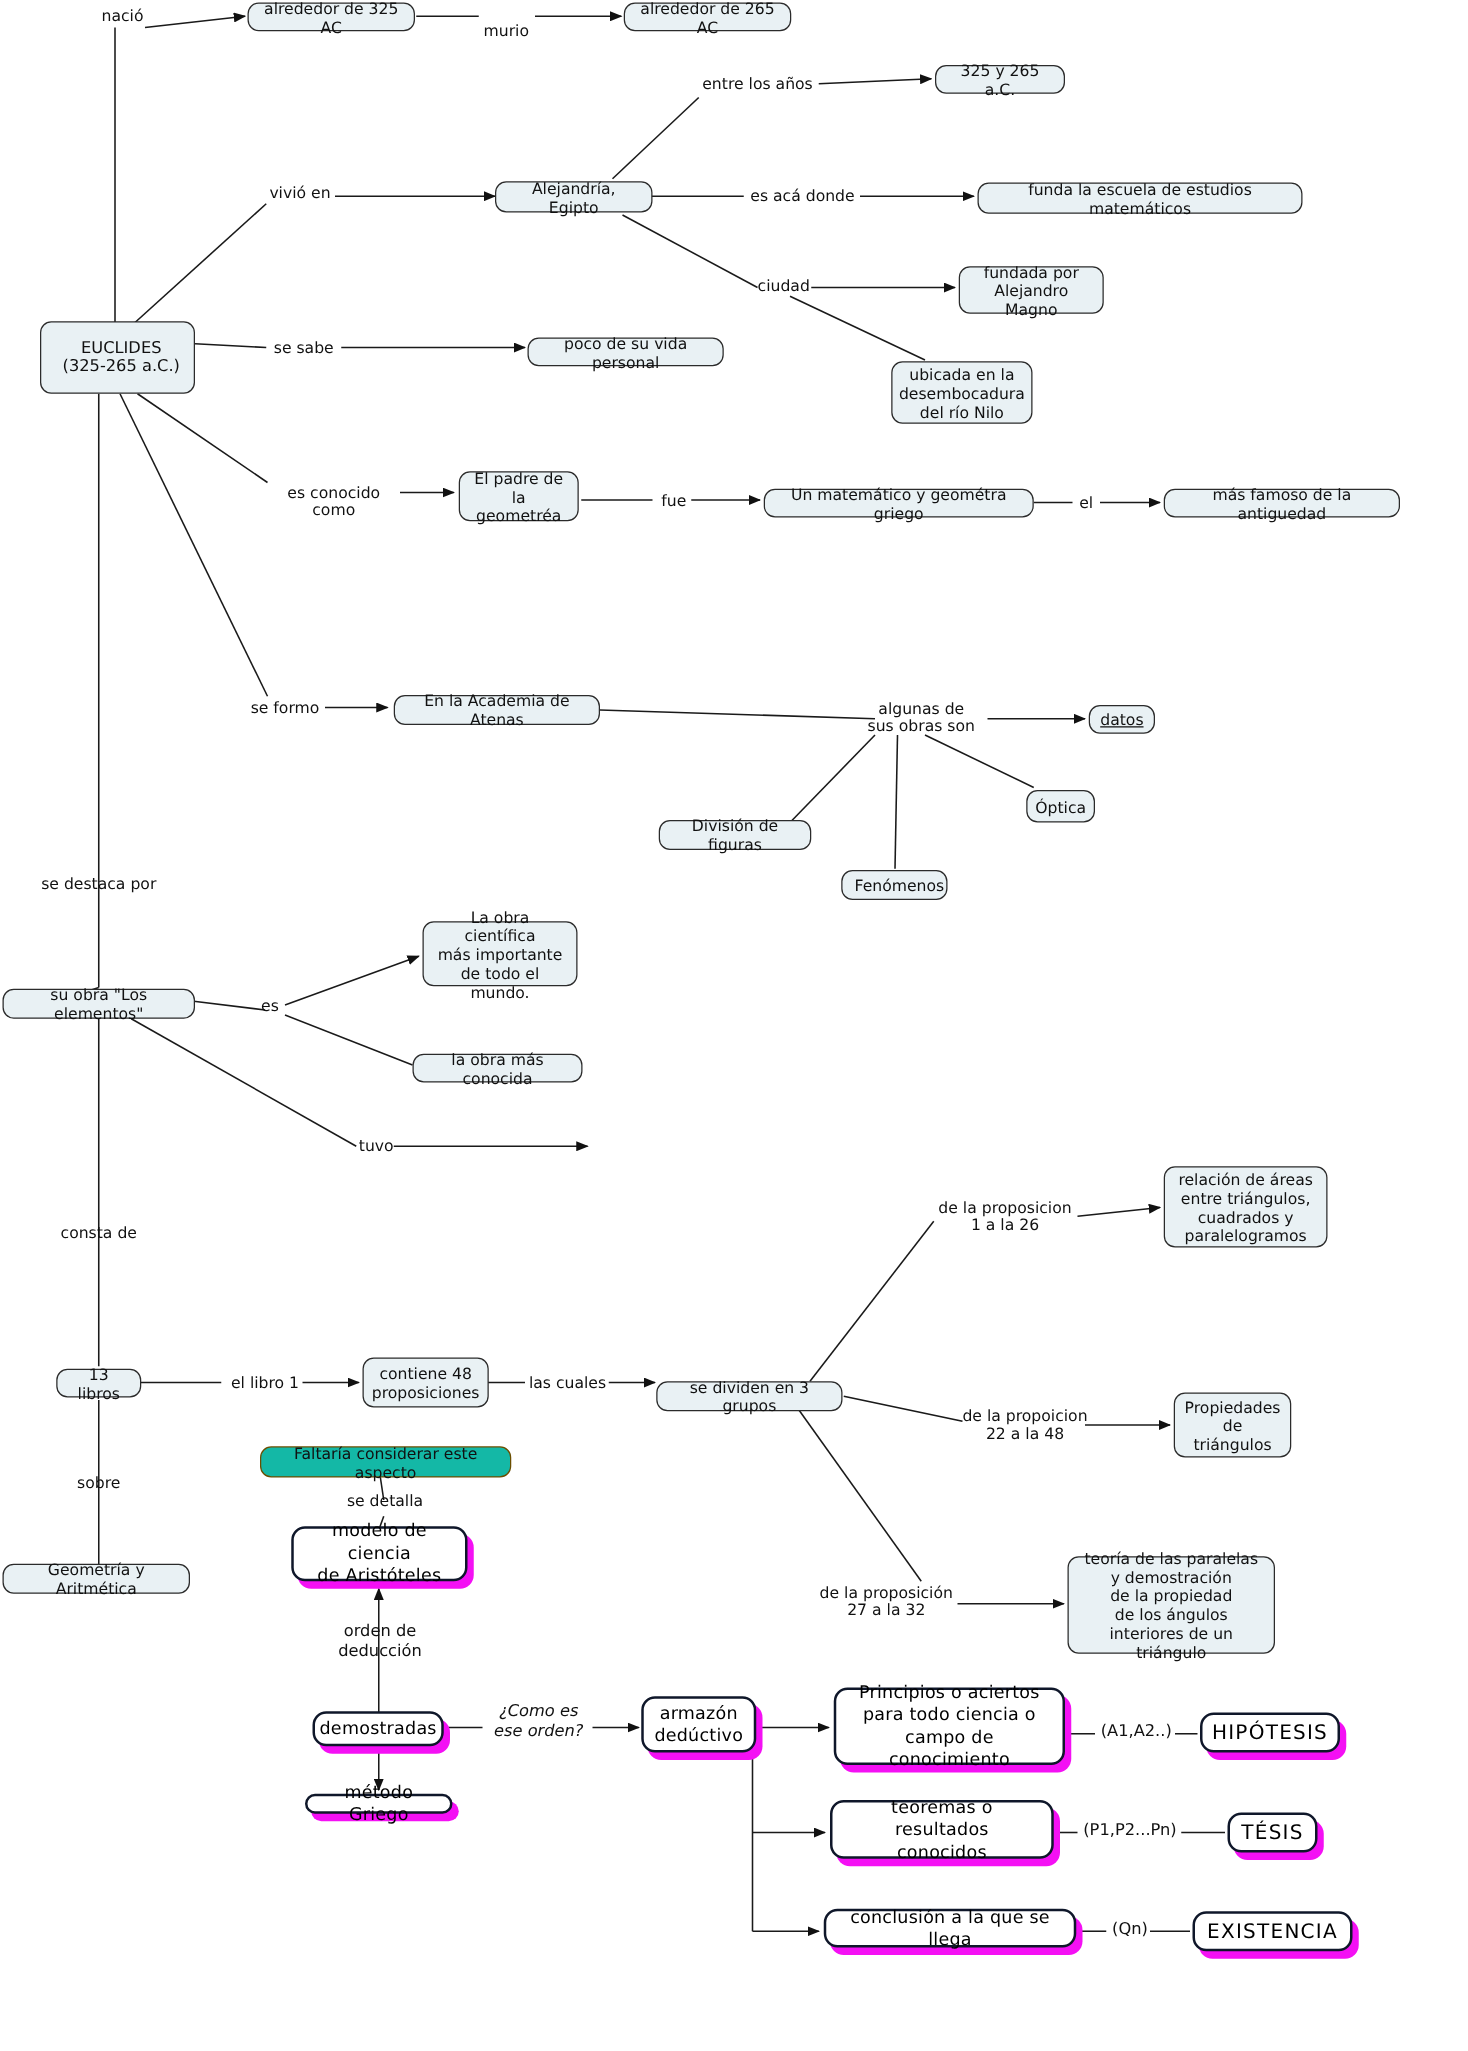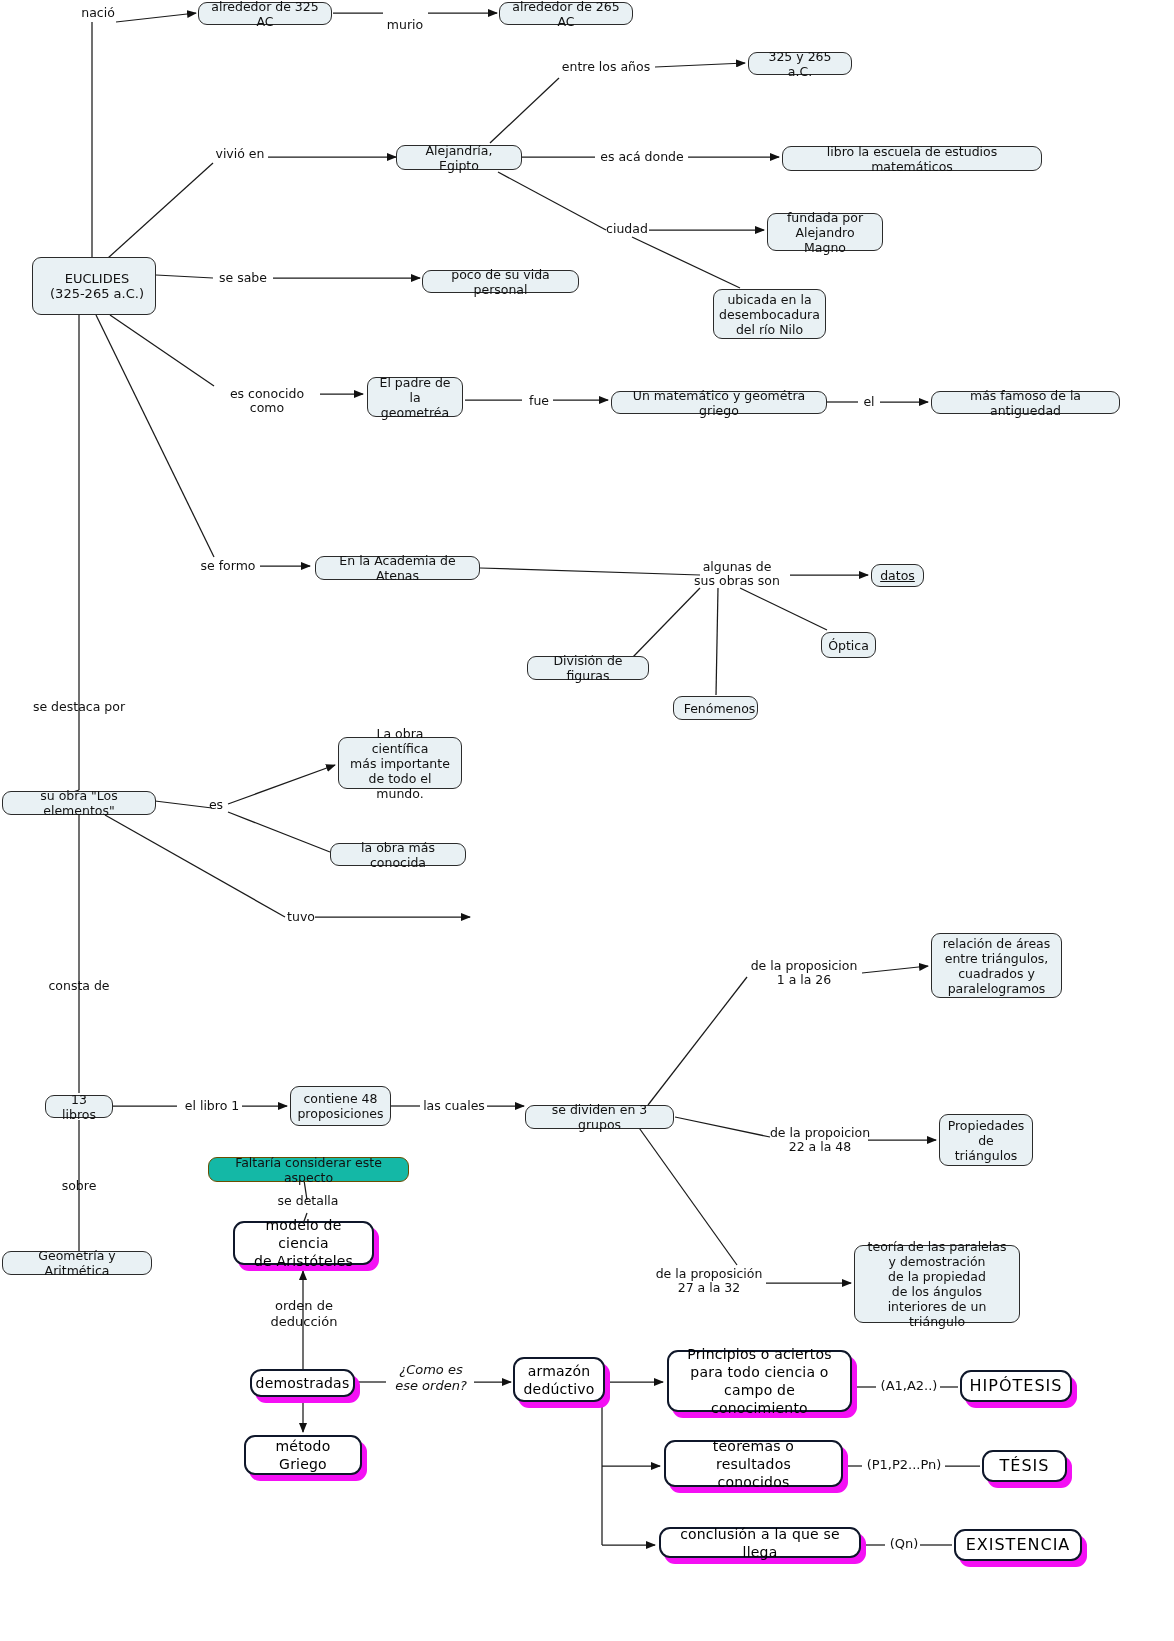--- a/index.html
+++ b/index.html
@@ -175,21 +175,21 @@
       <path d="M920,1545 L952,1545"></path>
     </g>
   </svg>
 
   <div class="node" style="left:32px;top:257px;width:124px;height:58px;font-size:13px;padding-left:14px;">EUCLIDES
 (325-265 a.C.)</div>
   <div class="node" style="left:198px;top:2px;width:134px;height:23px;">alrededor de 325 AC</div>
   <div class="node" style="left:499px;top:2px;width:134px;height:23px;">alrededor de 265 AC</div>
   <div class="node" style="left:748px;top:52px;width:104px;height:23px;">325 y 265 a.C.</div>
   <div class="node" style="left:396px;top:145px;width:126px;height:25px;">Alejandría, Egipto</div>
-  <div class="node" style="left:782px;top:146px;width:260px;height:25px;">libro la escuela de estudios matemáticos</div>
+  <div class="node" style="left:782px;top:146px;width:260px;height:25px;">funda la escuela de estudios matemáticos</div>
   <div class="node" style="left:767px;top:213px;width:116px;height:38px;">fundada por
 Alejandro Magno</div>
   <div class="node" style="left:713px;top:289px;width:113px;height:50px;">ubicada en la
 desembocadura
 del río Nilo</div>
   <div class="node" style="left:422px;top:270px;width:157px;height:23px;">poco de su vida personal</div>
   <div class="node" style="left:367px;top:377px;width:96px;height:40px;">El padre de
 la geometréa</div>
   <div class="node" style="left:611px;top:391px;width:216px;height:23px;">Un matemático y geométra griego</div>
   <div class="node" style="left:931px;top:391px;width:189px;height:23px;">más famoso de la antiguedad</div>
@@ -218,31 +218,31 @@
   <div class="node" style="left:854px;top:1245px;width:166px;height:78px;">teoría de las paralelas
 y demostración
 de la propiedad
 de los ángulos
 interiores de un triángulo</div>
 
   <div class="node orange" style="left:208px;top:1157px;width:201px;height:25px;">Faltaría considerar este aspecto</div>
   <div class="node neon" style="left:233px;top:1221px;width:141px;height:44px;">modelo de ciencia
 de Aristóteles</div>
   <div class="node neon" style="left:250px;top:1369px;width:105px;height:28px;">demostradas</div>
-  <div class="node neon" style="left:244px;top:1435px;width:118px;height:40px;">método Griego</div>
+  <div class="node neon" style="left:244px;top:1435px;width:118px;height:16px;">método Griego</div>
   <div class="node neon" style="left:513px;top:1357px;width:92px;height:45px;">armazón
 dedúctivo</div>
   <div class="node neon" style="left:667px;top:1350px;width:185px;height:62px;">Principios o aciertos
 para todo ciencia o
 campo de conocimiento</div>
   <div class="node neon" style="left:664px;top:1440px;width:179px;height:47px;">teoremas o resultados
 conocidos</div>
   <div class="node neon" style="left:659px;top:1527px;width:202px;height:31px;">conclusión a la que se llega</div>
   <div class="node neon caps" style="left:960px;top:1370px;width:112px;height:32px;">HIPÓTESIS</div>
-  <div class="node neon caps" style="left:982px;top:1450px;width:85px;height:32px;">TÉSIS</div>
+  <div class="node neon caps" style="left:982px;top:1450px;width:72px;height:32px;">TÉSIS</div>
   <div class="node neon caps" style="left:954px;top:1529px;width:128px;height:32px;">EXISTENCIA</div>
 
   <div class="link" style="left:74px;top:6px;width:48px;">nació</div>
   <div class="link" style="left:381px;top:18px;width:48px;">murio</div>
   <div class="link" style="left:211px;top:147px;width:58px;">vivió en</div>
   <div class="link" style="left:556px;top:60px;width:100px;">entre los años</div>
   <div class="link" style="left:594px;top:150px;width:96px;">es acá donde</div>
   <div class="link" style="left:604px;top:222px;width:46px;">ciudad</div>
   <div class="link" style="left:212px;top:271px;width:62px;">se sabe</div>
   <div class="link" style="left:212px;top:387px;width:110px;">es conocido como</div>

